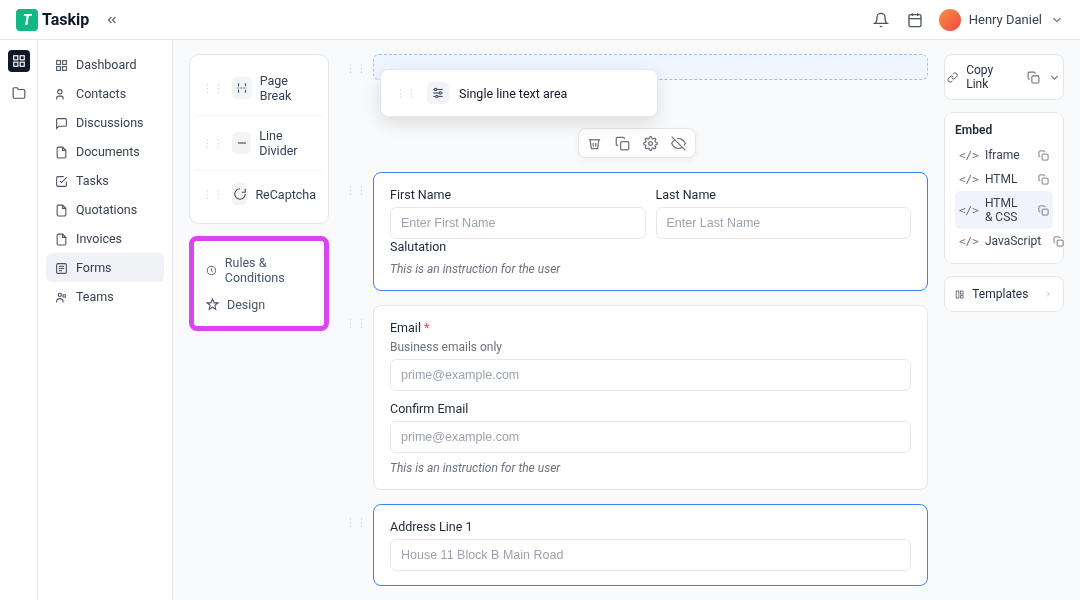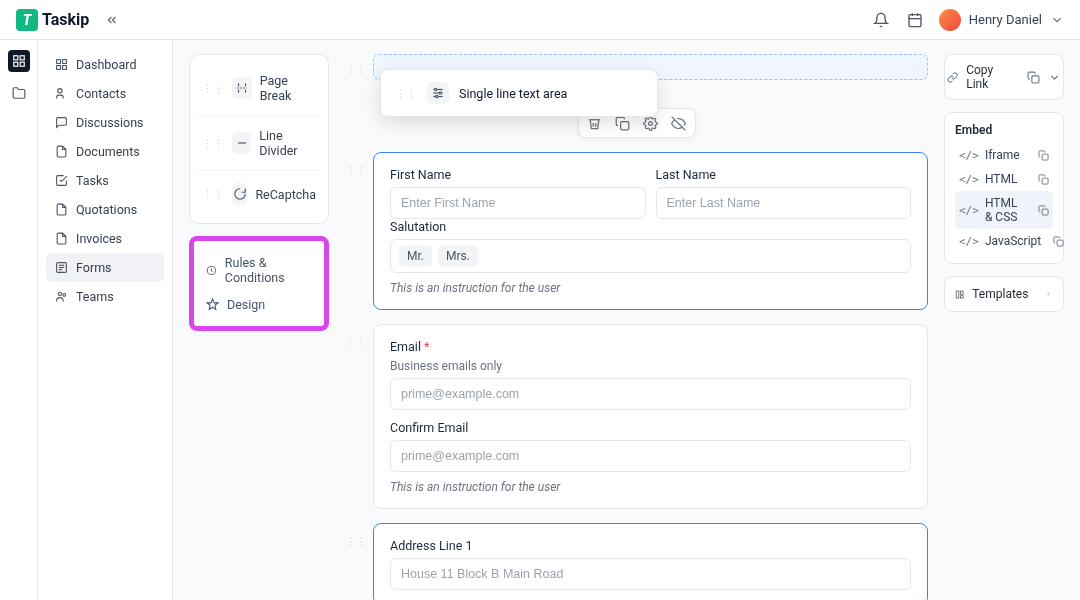--- a/index.html
+++ b/index.html
@@ -15,21 +15,21 @@
 .avatar { width: 22px; height: 22px; border-radius: 50%; background: linear-gradient(135deg,#fb923c,#ef4444); }
 .user-name { font-size: 13px; color: #374151; }
 
 .body { display: flex; height: 560px; }
 
 .rail { width: 38px; border-right: 1px solid #e5e7eb; display: flex; flex-direction: column; align-items:center; padding-top:10px; gap:10px; }
 .rail-item { width:22px;height:22px;display:flex;align-items:center;justify-content:center;border-radius:4px;color:#4b5563;cursor:pointer;}
 .rail-item.active { background:#111827;color:#fff;}
 
 .sidebar { width: 135px; border-right: 1px solid #e5e7eb; padding: 10px 8px; }
-.nav-item { display:flex;align-items:flex-start;gap:8px;padding:7px 8px;border-radius:6px;color:#374151;cursor:pointer;font-size:12.5px;}
+.nav-item { display:flex;align-items:flex-end;gap:8px;padding:7px 8px;border-radius:6px;color:#374151;cursor:pointer;font-size:12.5px;}
 .nav-item.active { background:#f0f2f5;font-weight:400;}
 .nav-icon { width:14px;height:14px;display:flex;align-items:center;justify-content:center;color:#4b5563;}
 
 .canvas { flex:1; background:#f9fafb; padding:14px 16px; overflow-y:auto; display:flex; gap:16px; }
 
 .palette { width:140px; display:flex;flex-direction:column;gap:12px;}
 .palette-card { background:#fff;border:1px solid #e5e7eb;border-radius:10px;padding:6px;}
 .palette-item { display:flex;align-items:center;gap:8px;padding:12px 6px;cursor:grab;border-bottom:1px solid #f1f5f9;}
 .palette-item:last-child { border-bottom:none; }
 .drag-handle { color:#cbd5e1;font-size:11px; }
@@ -337,24 +337,20 @@
               <span class="field-label">First Name</span>
               <input class="input" placeholder="Enter First Name" style="">
             </div>
             <div class="field">
               <span class="field-label">Last Name</span>
               <input class="input" placeholder="Enter Last Name" style="">
             </div>
           </div>
           <div class="field" style="">
             <span class="field-label">Salutation</span>
-            <div class="tag-input">
-              <span class="tag">Mr.</span>
-              <span class="tag">Mrs.</span>
-            </div>
           </div>
           <div class="instruction">This is an instruction for  the user</div>
         </div>
       </div>
 
       <div class="form-block-wrap">
         <span class="block-drag" style="margin-top:12px;">⋮⋮</span>
         <div class="form-block">
           <div class="field">
             <span class="field-label"><span>Email</span> <span class="req">*</span></span>

